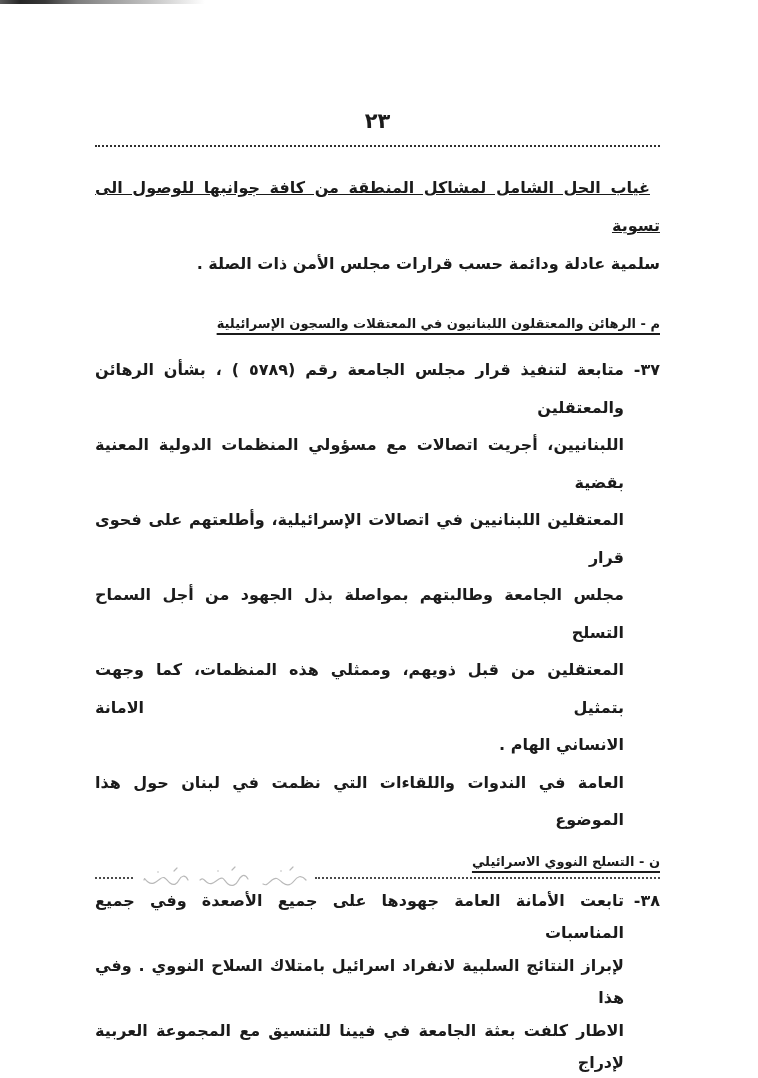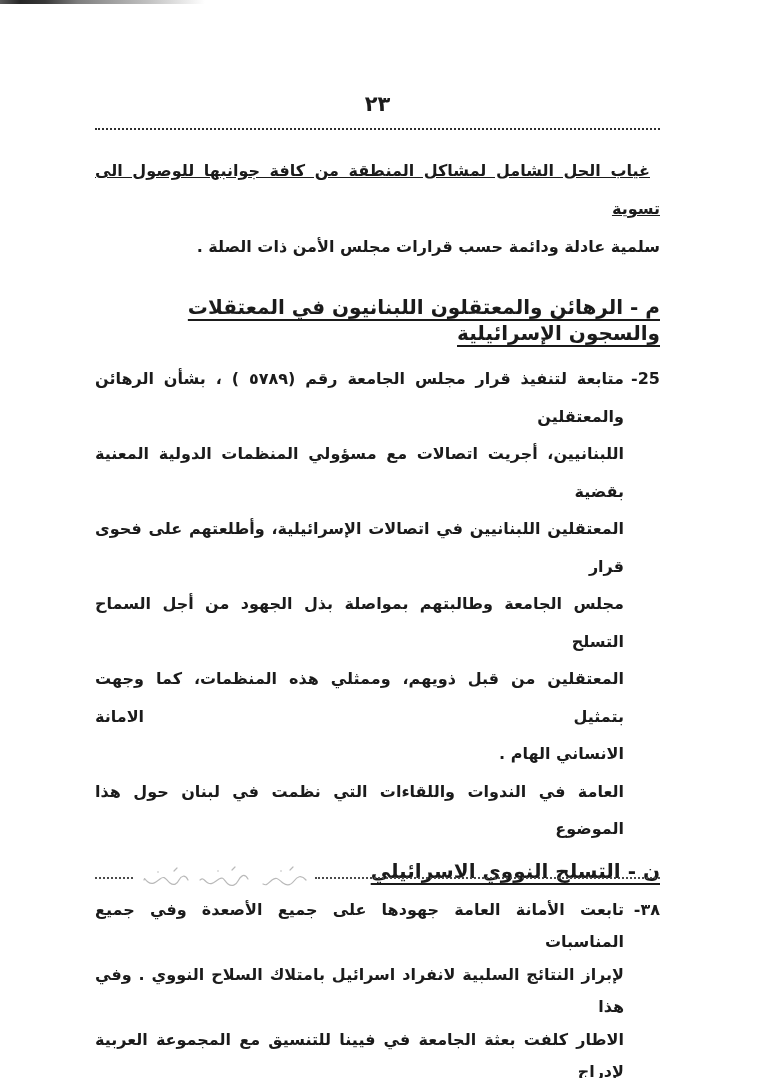--- a/index.html
+++ b/index.html
@@ -3,38 +3,38 @@
 <meta charset="utf-8">
 <style>
   html,body{margin:0;padding:0;}
   body{
     width:758px;height:1078px;position:relative;overflow:hidden;
     background:#ffffff;
     font-family:"DejaVu Sans",sans-serif;
   }
   .sheet{
     position:absolute;inset:0;direction:rtl;box-sizing:border-box;
-    padding:0 98px 0 95px;
+    padding:17px 98px 0 95px;
     color:#1b1b1b;font-weight:700;
   }
   
   .artifact{
     position:absolute;top:0;left:0;width:205px;height:4px;
     background:linear-gradient(90deg,#5a5a5a 0%,#262626 10%,#383838 22%,#7e7e7e 38%,#9a9a9a 52%,#c0c0c0 72%,#e4e4e4 88%,rgba(255,255,255,0) 100%);
   }
   .pagehead{margin-top:92px;text-align:center;height:28px;}
   .pagenum{font-size:21px;letter-spacing:7px;font-weight:700;}
   .rule-dotted{border-top:2.5px dotted #2e2e2e;height:0;margin-top:8px;}
   .para,.item{font-size:16px;}
   .intro{margin-top:22px;line-height:38px;}
   .ln{min-width:0;}
   .ln.fill{text-align:justify;text-align-last:justify;}
   .ln.end{text-align:left;text-align-last:right;}
   .indent1{text-indent:10px;text-decoration:underline;}
-  .heading{margin:0;font-size:20px;line-height:26px;font-weight:700;text-align:right;}
+  .heading{margin:0;font-size:13px;line-height:26px;font-weight:700;text-align:right;}
   .heading.m{margin-top:28px;}
   .heading.n{margin-top:10px;text-align:right;}
   .u{text-decoration:underline;text-underline-offset:5px;text-decoration-thickness:1.5px;}
   .item{display:flex;margin-top:14px;}
   .lh37{line-height:37.5px;}
   .lh32{line-height:32.5px;margin-top:10px;}
   .num{flex:0 0 36px;white-space:nowrap;}
   .itext{flex:1 1 auto;min-width:0;}
   
   .footer{
@@ -60,21 +60,21 @@
   <div class="rule-dotted"></div>
 
   <div class="para intro">
     <div class="ln fill indent1">غياب الحل الشامل لمشاكل المنطقة من كافة جوانبها للوصول الى تسوية</div>
     <div class="ln end">سلمية عادلة ودائمة حسب قرارات مجلس الأمن ذات الصلة .</div>
   </div>
 
   <h2 class="heading m"><span class="u">م - الرهائن والمعتقلون اللبنانيون في المعتقلات والسجون الإسرائيلية</span></h2>
 
   <div class="item lh37">
-    <span class="num">25-</span>
+    <span class="num">٣٧-</span>
     <div class="itext">
       <div class="ln fill">متابعة لتنفيذ قرار مجلس الجامعة رقم (٥٧٨٩ ) ، بشأن الرهائن والمعتقلين</div>
       <div class="ln fill">اللبنانيين، أجريت اتصالات مع مسؤولي المنظمات الدولية المعنية بقضية</div>
       <div class="ln fill">المعتقلين اللبنانيين في اتصالات الإسرائيلية، وأطلعتهم على فحوى قرار</div>
       <div class="ln fill">مجلس الجامعة وطالبتهم بمواصلة بذل الجهود من أجل السماح التسلح</div>
       <div class="ln fill">المعتقلين من قبل ذويهم، وممثلي هذه المنظمات، كما وجهت بتمثيل الامانة</div>
       <div class="ln end">الانساني الهام .</div>
       <div class="ln fill">العامة في الندوات واللقاءات التي نظمت في لبنان حول هذا الموضوع</div>
     </div>
   </div>

